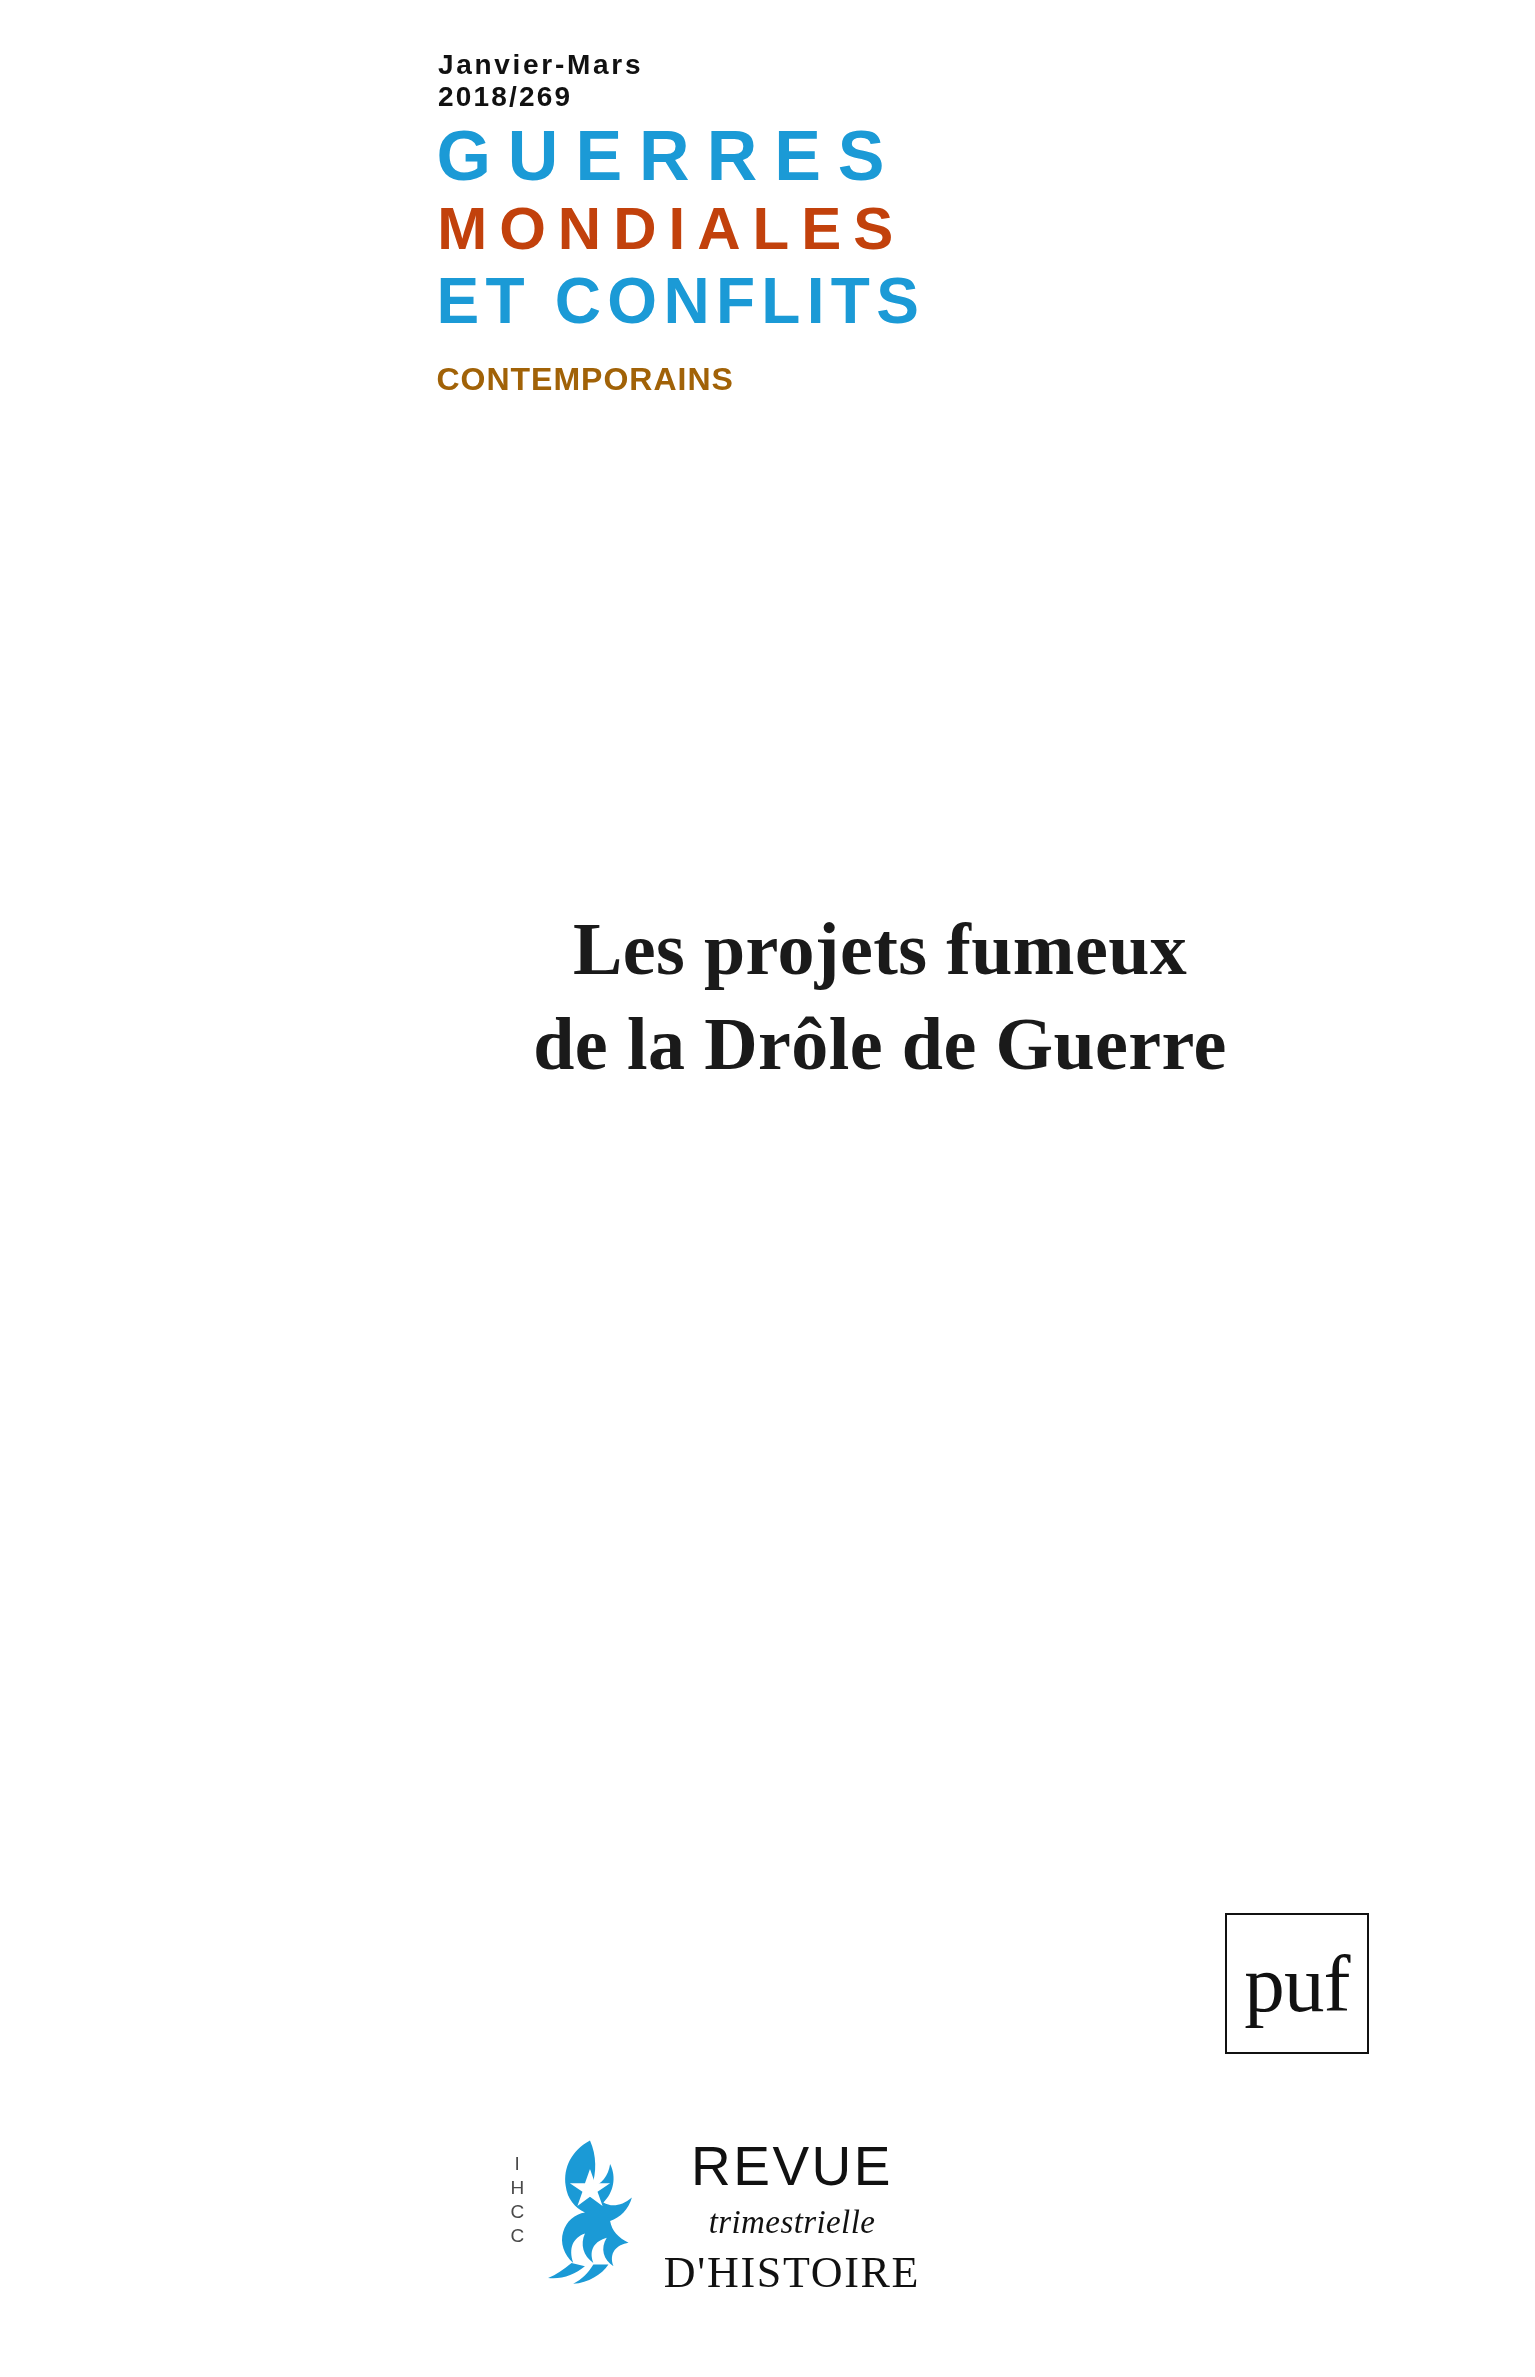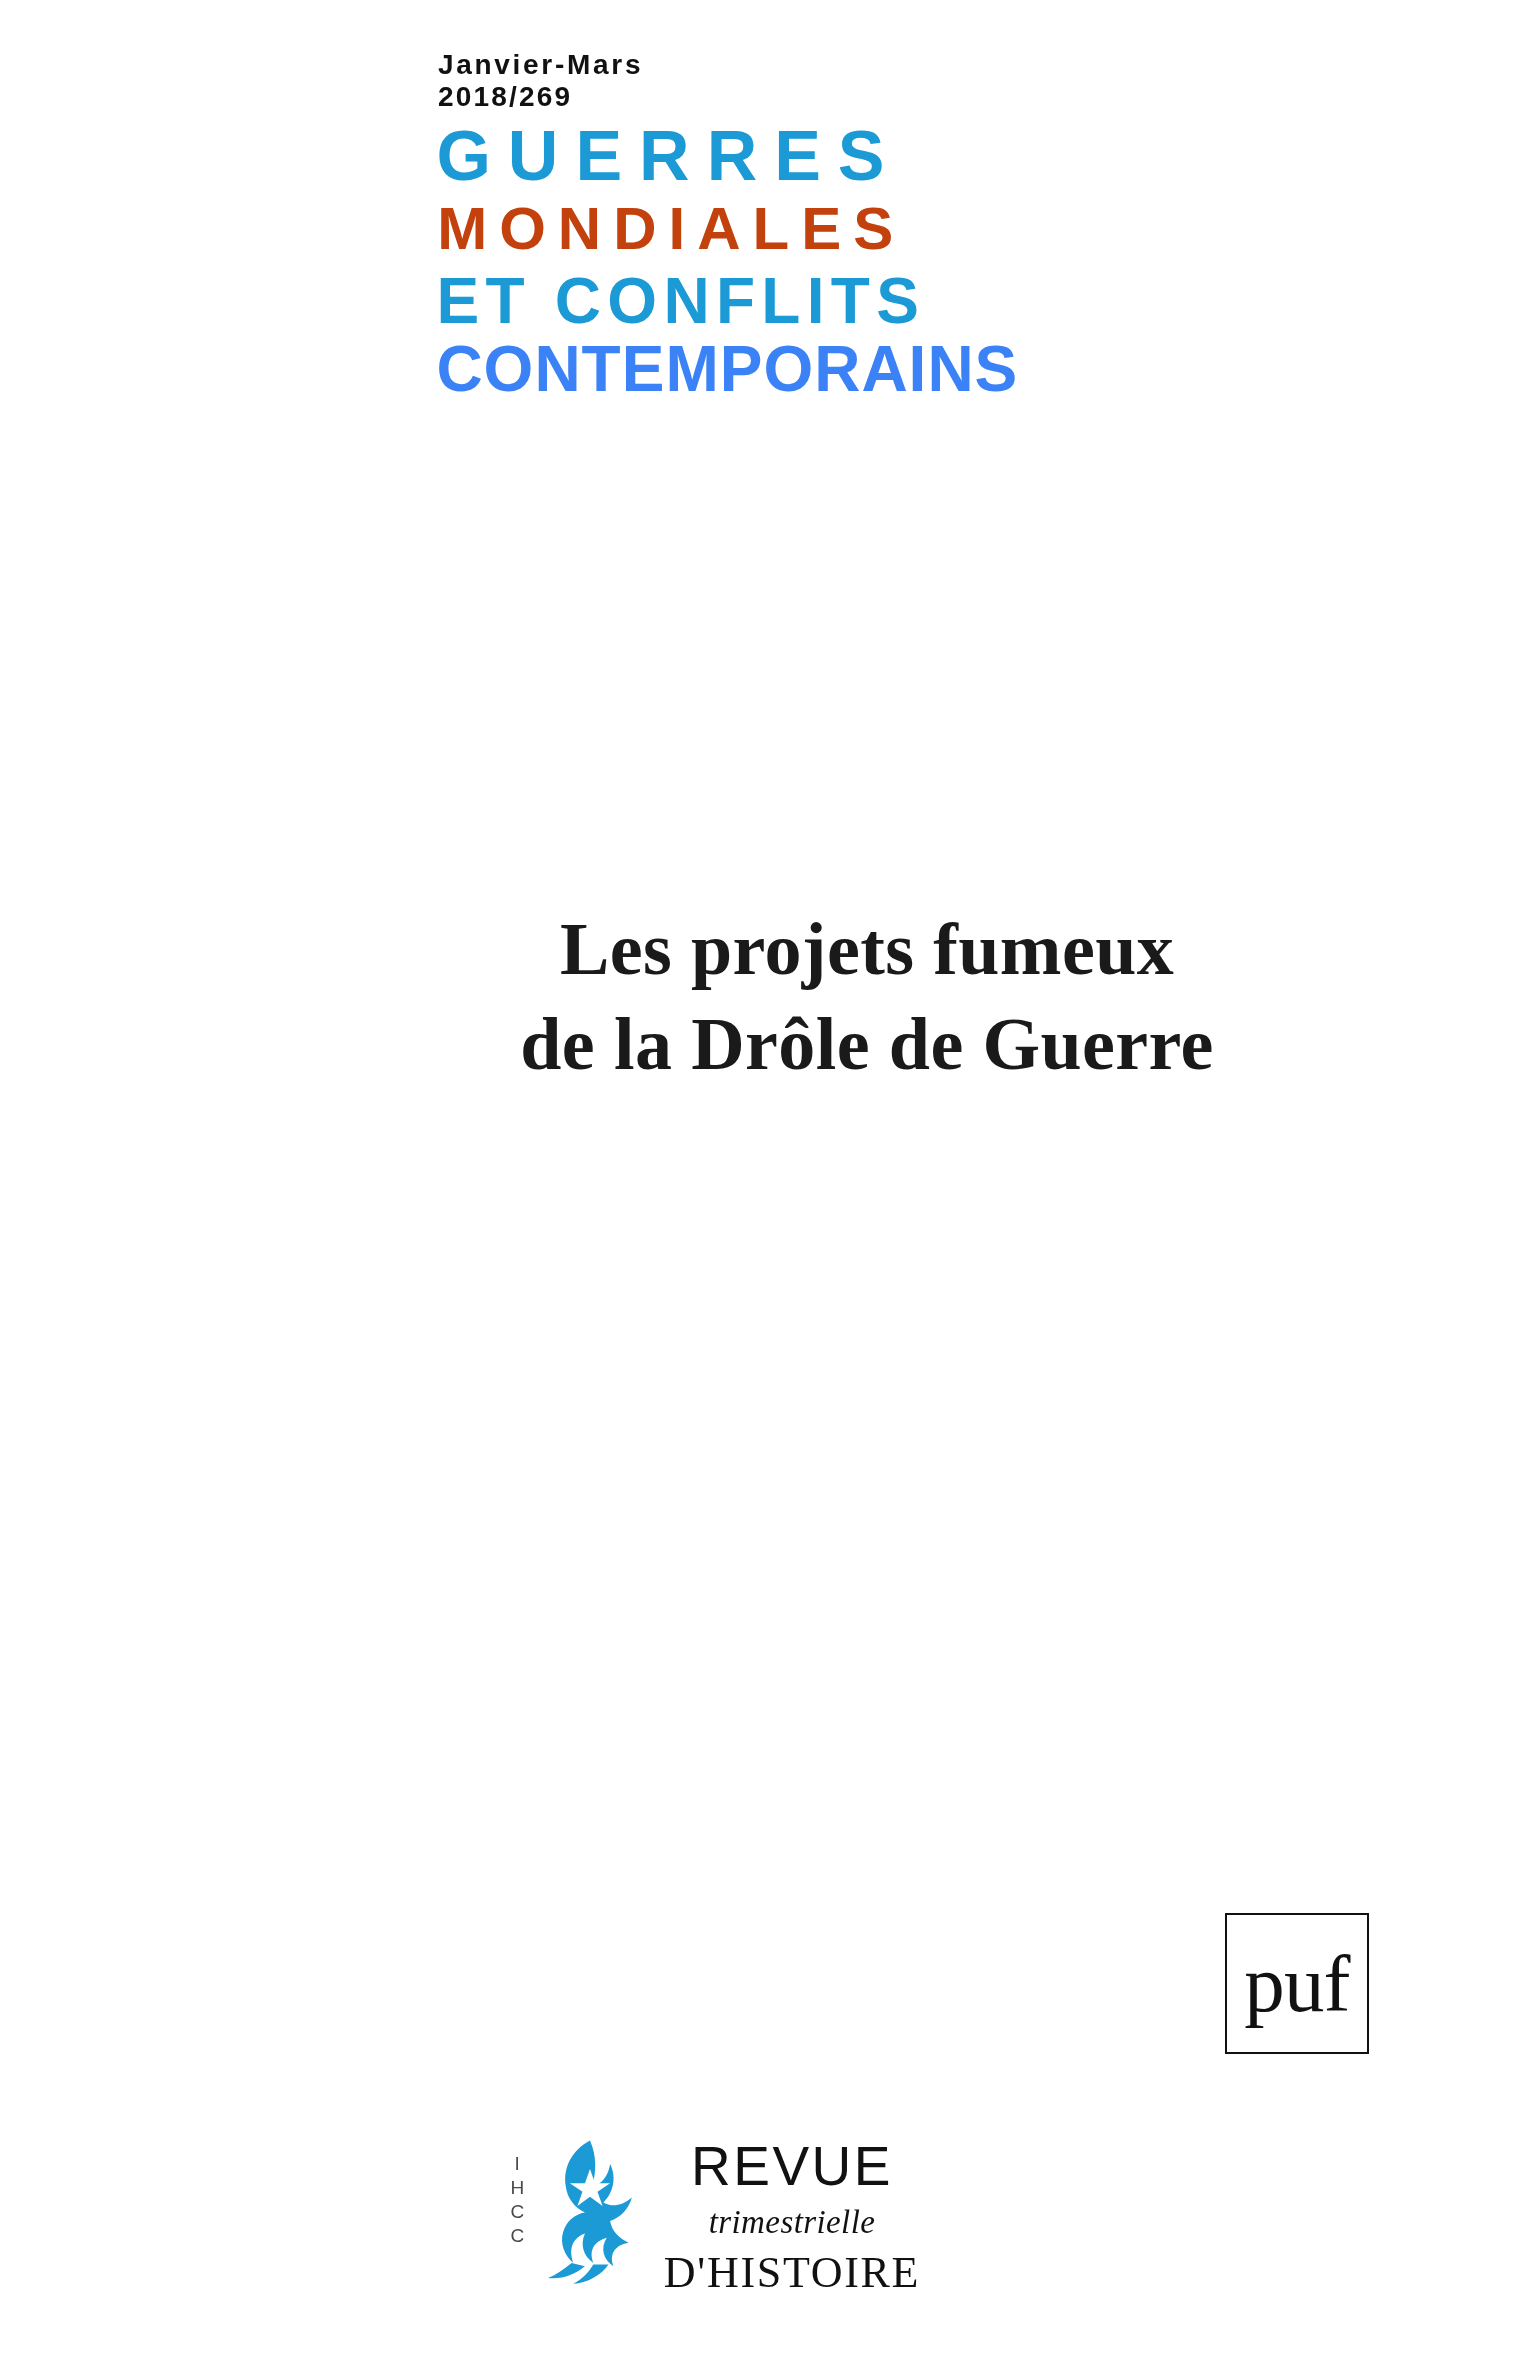--- a/index.html
+++ b/index.html
@@ -58,31 +58,31 @@
     margin-left: 4.2px;
   }
   .line-etconflits {
     font-size: 64px;
     letter-spacing: 6.3px;
     color: #1b9ad6;
     margin-top: 10px;
     margin-left: 3.4px;
   }
   .line-contemporains {
-    font-size: 64px;
+    font-size: 32px;
     letter-spacing: 1px;
-    color: #3b82f6;
-    margin-top: 3px;
+    color: #a16207;
+    margin-top: 29px;
     margin-left: 3.4px;
   }
 
   
   .dossier {
     position: absolute;
-    left: 322px;
+    left: 335px;
     top: 902px;
     width: 1090px;
     text-align: center;
     font-family: "Liberation Serif", serif;
     font-weight: 700;
     font-size: 74px;
     line-height: 1.28;
     color: #1a1a1a;
   }
   .dossier .l1 { display: block; letter-spacing: 0.4px; }

